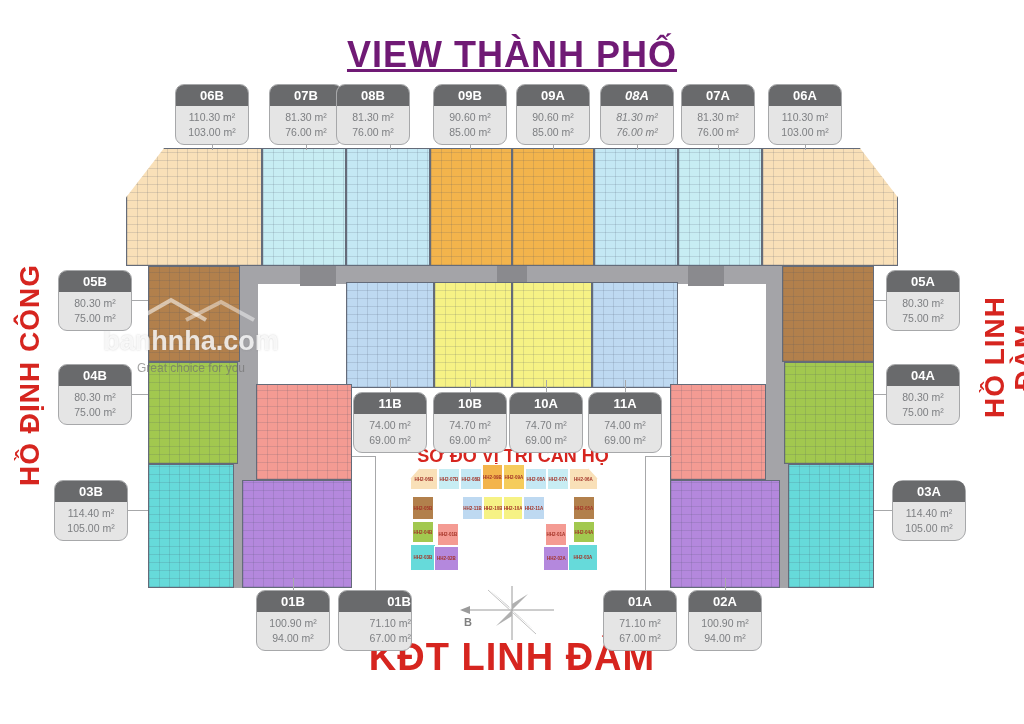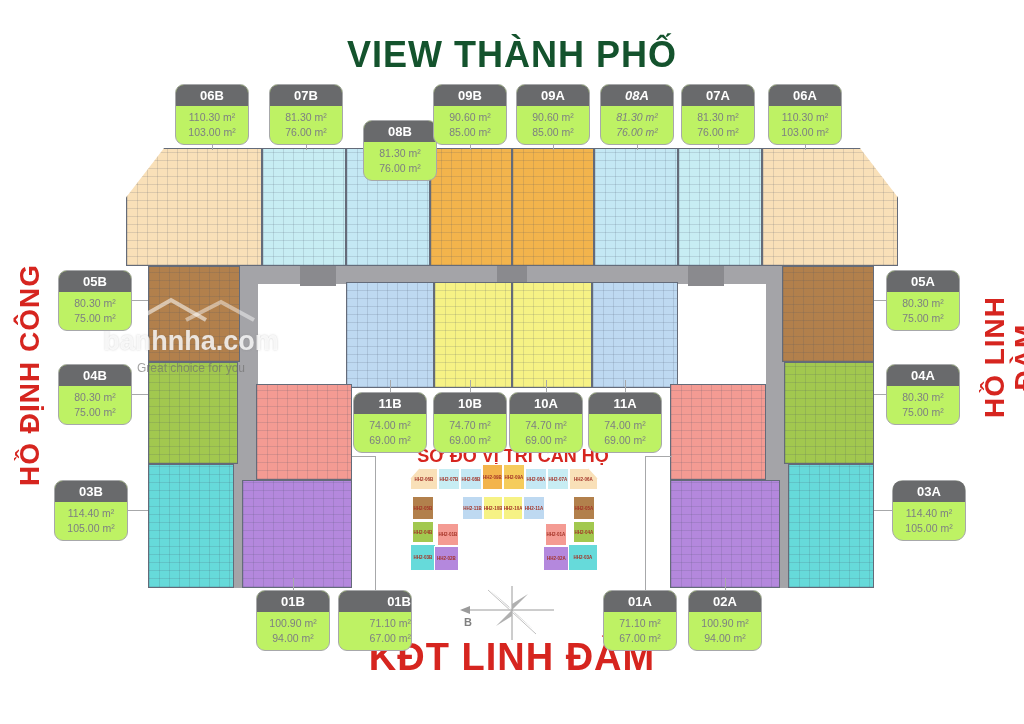--- a/index.html
+++ b/index.html
@@ -13,21 +13,21 @@
   .vt-left{left:-100px;top:360px;width:260px;}
   .vt-right{left:905px;top:342px;width:180px;}
   
   .blk{position:absolute;box-sizing:border-box;border:1.5px solid #646b79;
        background-image:
          repeating-linear-gradient(0deg, rgba(70,80,100,.16) 0 1px, transparent 1px 8px),
          repeating-linear-gradient(90deg, rgba(70,80,100,.16) 0 1px, transparent 1px 10px);}
   .gray{position:absolute;background:#a4a4a8;}
   .gray2{position:absolute;background:#8a8a8e;}
   
-  .badge{position:absolute;width:74px;background:#bef264;border:1px solid #a7a8aa;border-radius:9px;
+  .badge{position:absolute;width:74px;background:#e5e5e5;border:1px solid #a7a8aa;border-radius:9px;
          text-align:center;z-index:6;box-sizing:border-box;}
   .badge .hd{background:#696a6c;color:#fff;font-weight:bold;font-size:13px;padding:3px 0;
              border-radius:8px 8px 0 0;}
   .badge .bd{font-size:10.5px;color:#7d7f82;padding:4px 0 5px;line-height:1.4;}
   .cn{position:absolute;background:#a7a8aa;z-index:4;}
   
   .mm-title{position:absolute;left:402px;top:446px;width:222px;text-align:center;
             color:#d6251f;font-weight:bold;font-size:18px;}
   .mm{position:absolute;left:402px;top:460px;width:222px;height:116px;}
   .mcell{position:absolute;box-sizing:border-box;border:1px solid #fff;display:flex;
@@ -38,21 +38,21 @@
   .wm .brand{font-size:27px;font-weight:bold;color:rgba(255,255,255,.8);
              text-shadow:0 0 2px rgba(120,120,120,.35);}
   .wm .tag{font-size:12px;color:rgba(110,110,110,.65);margin-top:4px;}
   .compass{position:absolute;left:450px;top:584px;z-index:5;}
 </style>
 </head>
 <body>
 
 <div class="stage">
 
-  <div class="title t-top" style="color: #14532d;">VIEW THÀNH PHỐ</div>
+  <div class="title t-top" style="color: #701a75; text-decoration: underline;">VIEW THÀNH PHỐ</div>
   <div class="title t-bottom" style="color: rgb(214, 37, 31);">KĐT LINH ĐÀM</div>
   <div class="title vt vt-left" style="color: rgb(214, 37, 31);">HỒ ĐỊNH CÔNG</div>
   <div class="title vt vt-right" style="color: rgb(214, 37, 31);">HỒ LINH ĐÀM</div>
 
   <div class="gray" style="left:240px;top:266px;width:544px;height:18px;"></div>
   <div class="gray" style="left:234px;top:266px;width:24px;height:322px;"></div>
   <div class="gray" style="left:766px;top:266px;width:24px;height:322px;"></div>
   <div class="gray2" style="left:497px;top:152px;width:30px;height:132px;"></div>
   <div class="gray2" style="left:424px;top:150px;width:12px;height:116px;"></div>
   <div class="gray2" style="left:588px;top:150px;width:12px;height:116px;"></div>
@@ -118,21 +118,21 @@
         <div>103.00 m²</div>
       </div>
   </div>
   <div class="badge" style="left:269px;top:84px;">
     <div class="hd">07B</div>
     <div class="bd">
         <div>81.30 m²</div>
         <div>76.00 m²</div>
       </div>
   </div>
-  <div class="badge" style="left:363px;top:84px;margin-top:36px;">
+  <div class="badge" style="left:336px;top:84px;">
     <div class="hd">08B</div>
     <div class="bd">
         <div>81.30 m²</div>
         <div>76.00 m²</div>
       </div>
   </div>
   <div class="badge" style="left:433px;top:84px;">
     <div class="hd">09B</div>
     <div class="bd">
         <div>90.60 m²</div>

